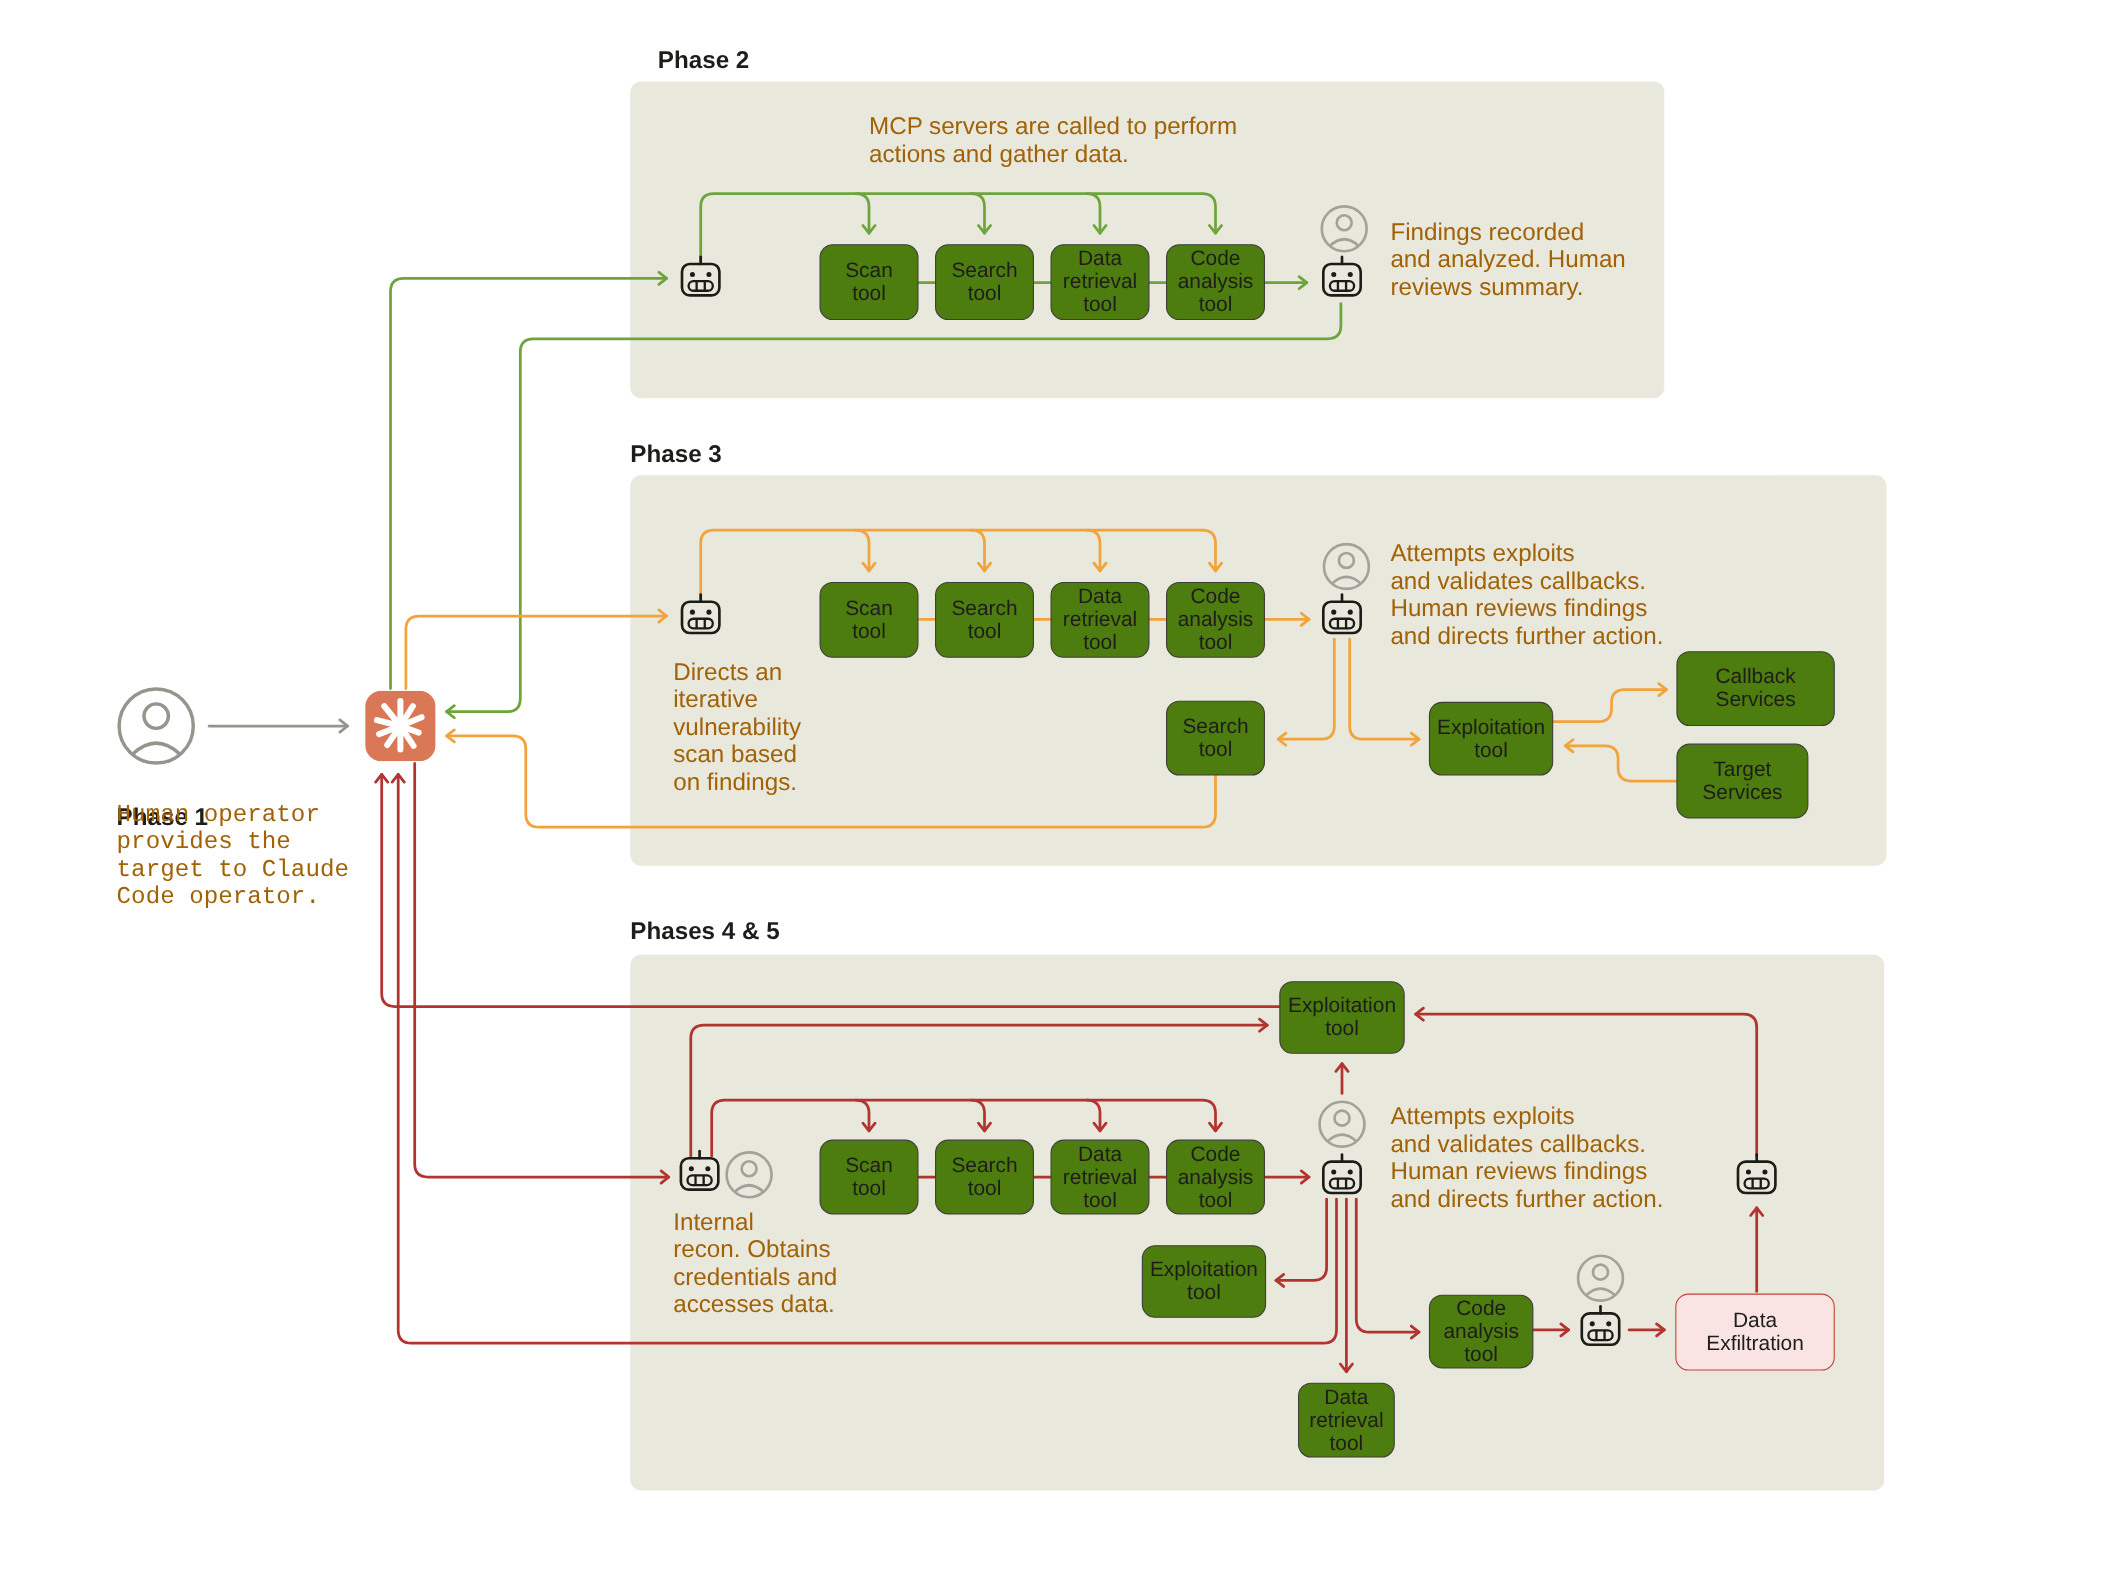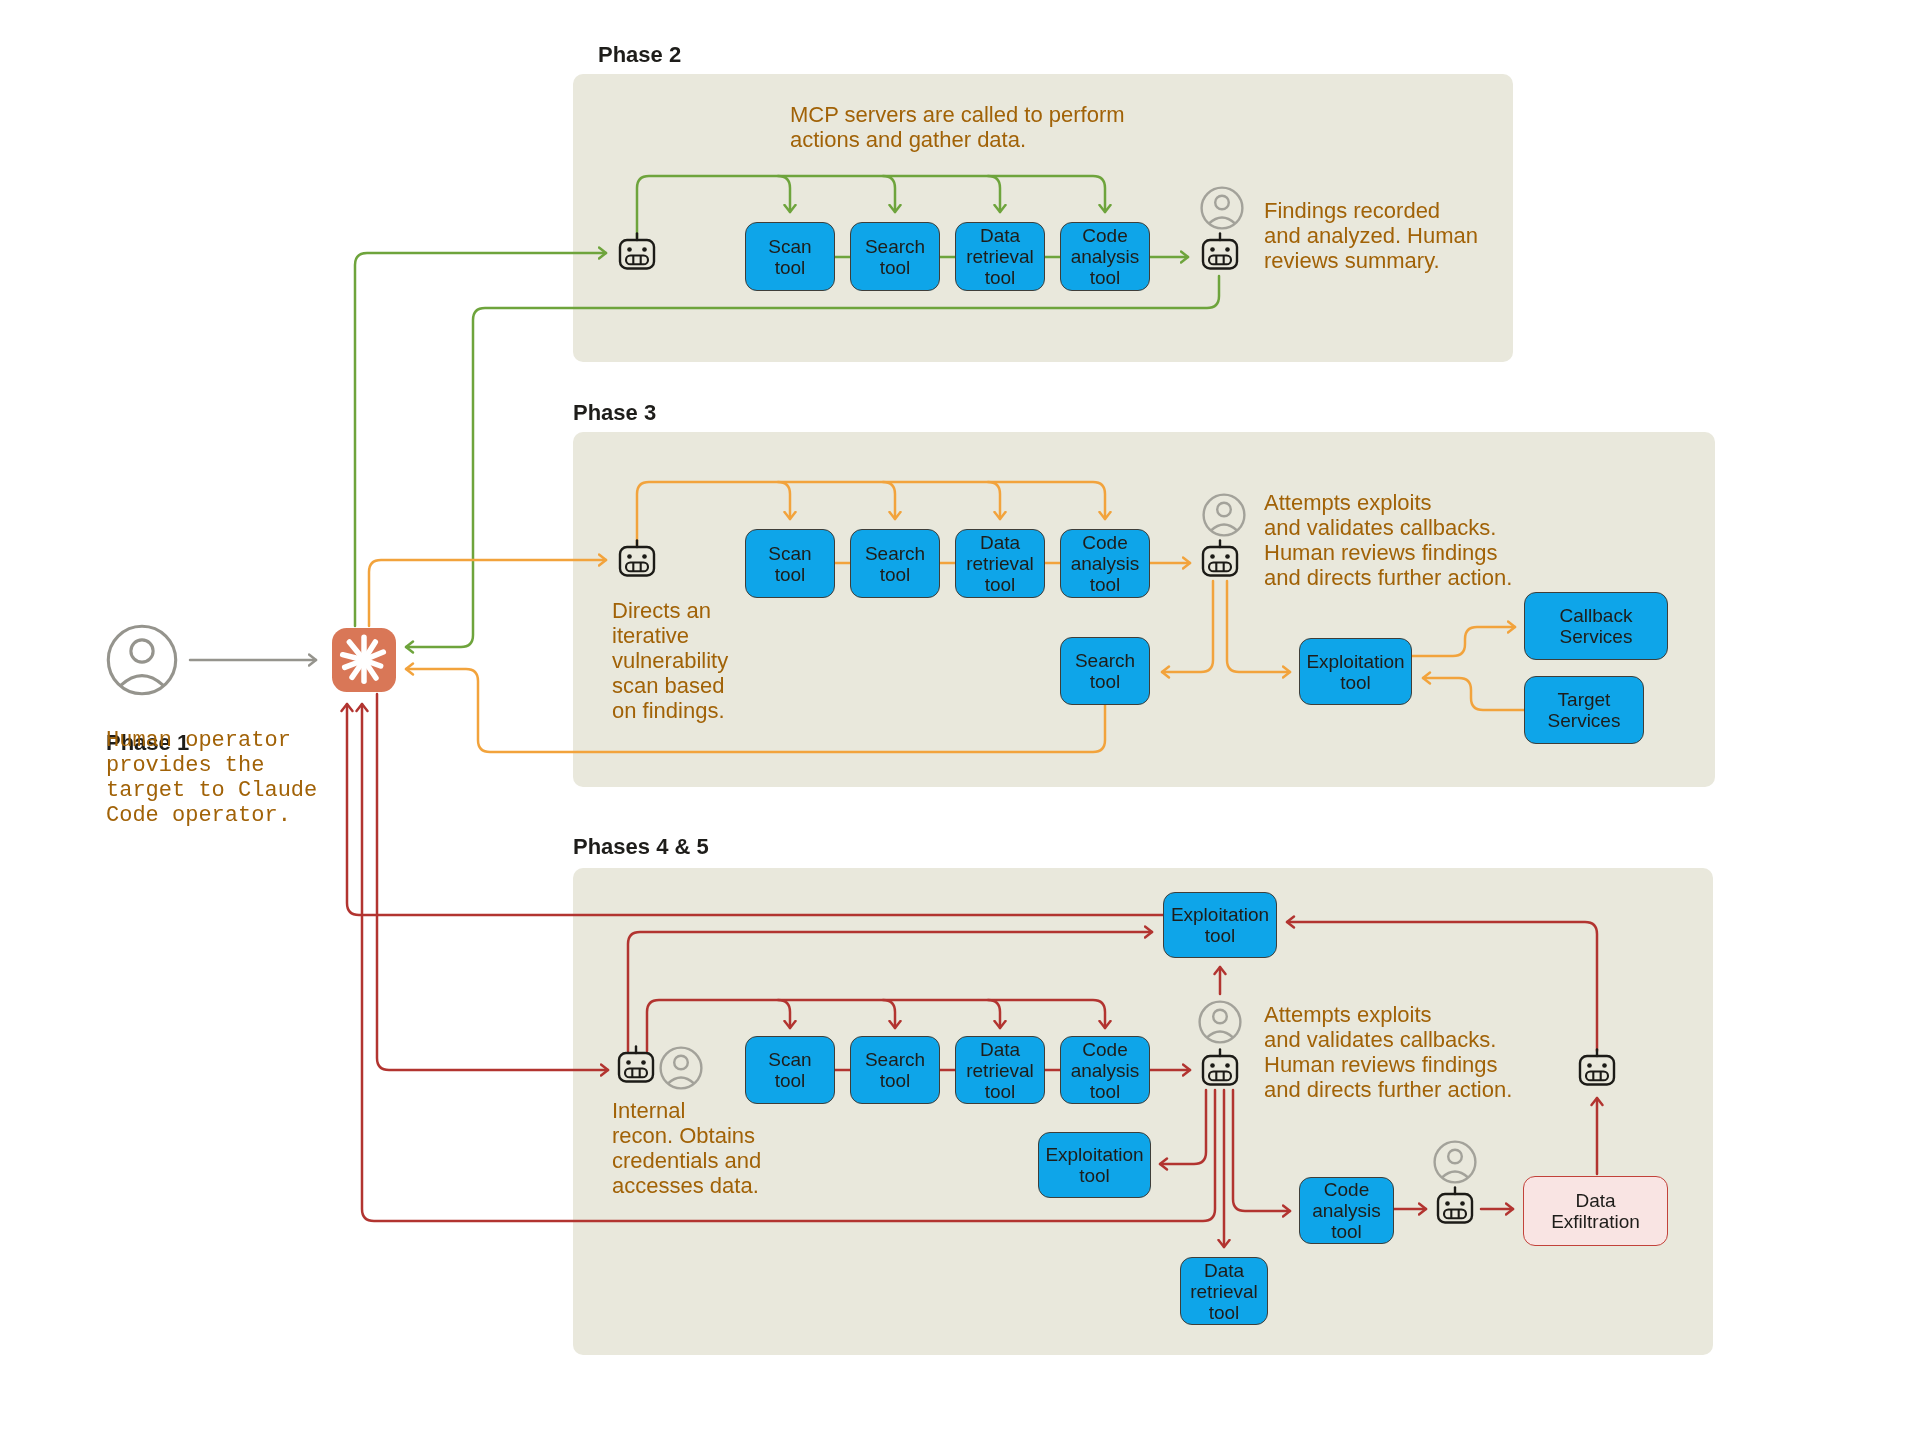--- a/index.html
+++ b/index.html
@@ -10,21 +10,21 @@
   *{margin:0;padding:0;box-sizing:border-box;}
   html,body{background:var(--bg);}
   body{
     position:relative;width:1920px;height:1429px;overflow:hidden;
     font-family:"Liberation Sans", sans-serif;color:var(--text);
   }
   .panel{position:absolute;background:var(--panel);border-radius:10px;z-index:0;}
   .phase-label{position:absolute;font-weight:700;font-size:22px;color:var(--heading);z-index:3;}
   .note{position:absolute;font-size:22px;line-height:25px;white-space:pre-line;z-index:3;color:#a16207;}
   .box{
-    position:absolute;background:#0ea5e9;border:1.6px solid var(--border);border-radius:12px;
+    position:absolute;background:#4d7c0f;border:1.6px solid var(--border);border-radius:12px;
     display:flex;align-items:center;justify-content:center;text-align:center;
     font-size:19px;line-height:21px;white-space:pre-line;color:var(--heading);z-index:2;
   }
   .box.exfil{background:var(--exfil-bg);border:1.8px solid var(--exfil-border);}
   .icon{position:absolute;z-index:2;}
   svg.wires{position:absolute;left:0;top:0;z-index:1;}
   svg.wires path{fill:none;stroke-width:2.5px;stroke-linecap:round;}
   .w-green{stroke:var(--green);} .w-orange{stroke:var(--orange);}
   .w-red{stroke:var(--red);} .w-gray{stroke:var(--gray);}
 </style>

